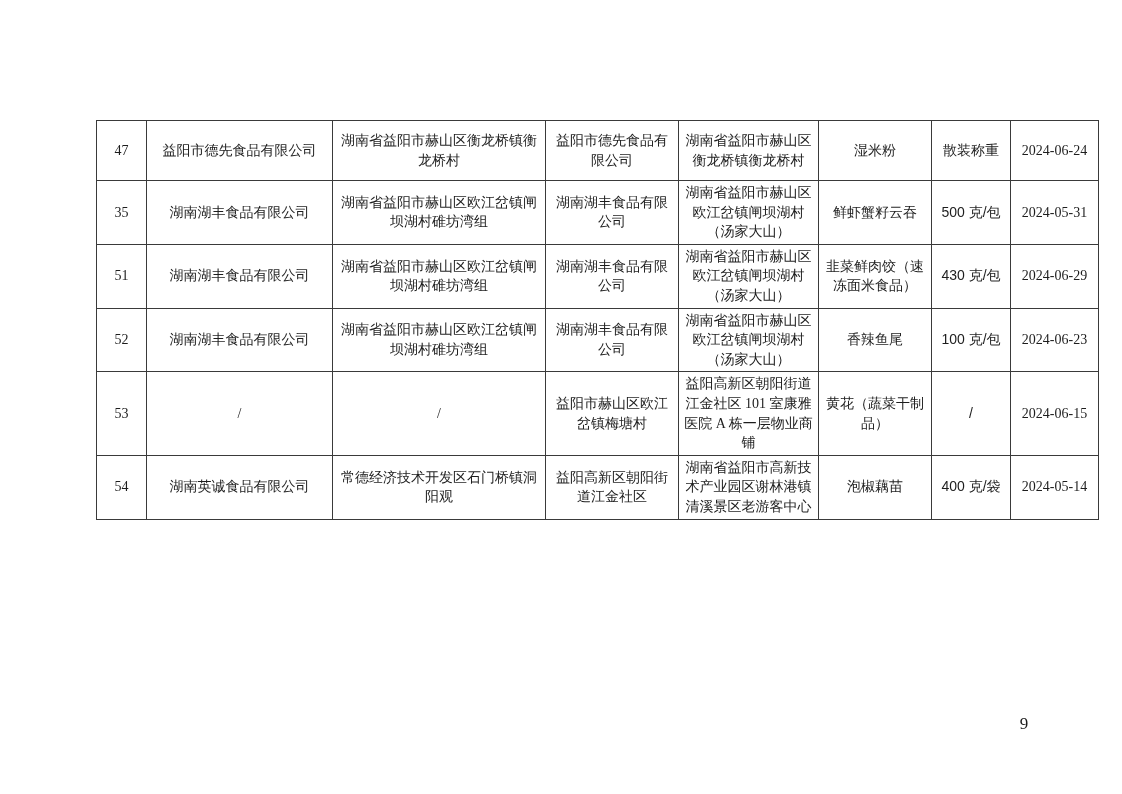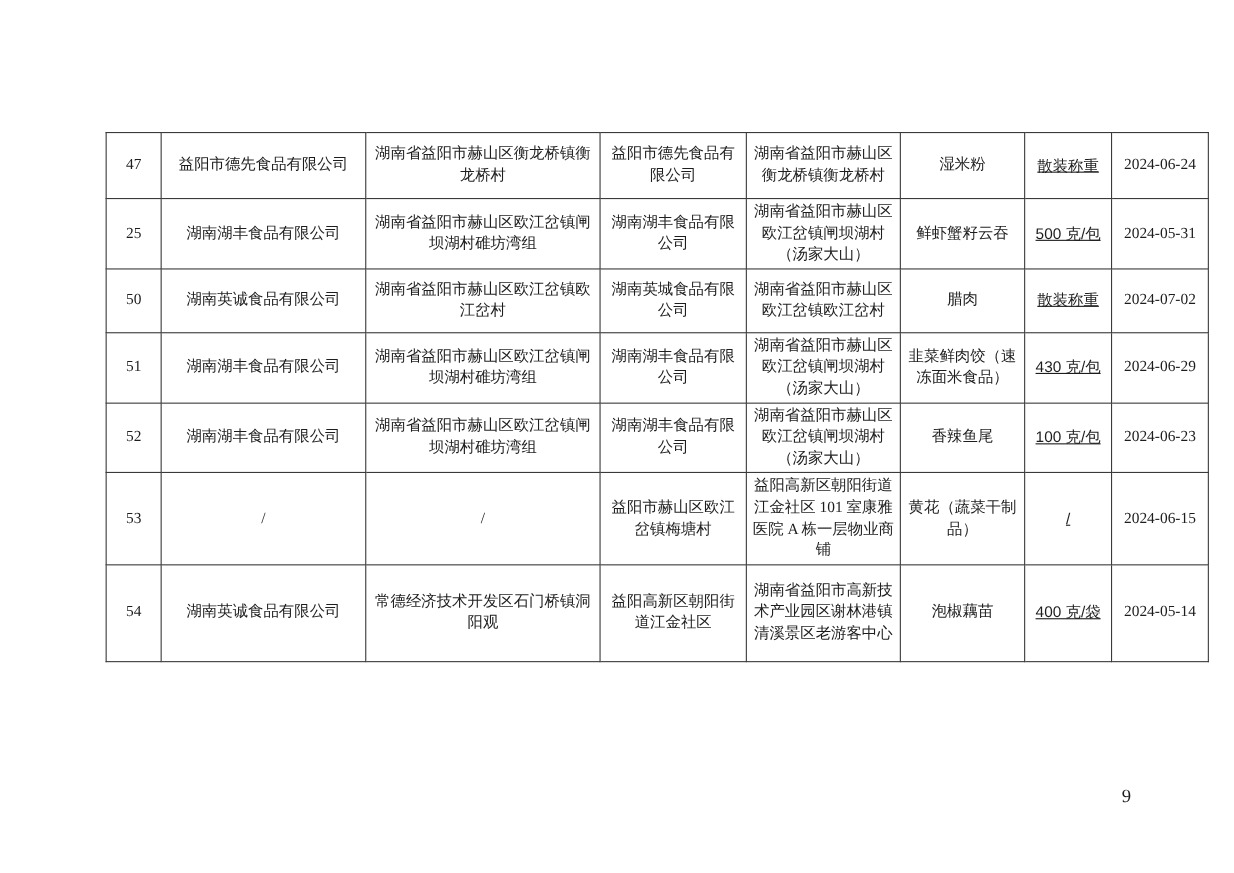--- a/index.html
+++ b/index.html
@@ -39,21 +39,21 @@
   table.products tr:nth-child(1) { height: 60px; }
   table.products tr:nth-child(7) { height: 88px; }
   table.products tr:nth-child(8) { height: 79px; }
   
   td.col-0 { width: 41px;  font-family: "Liberation Serif", serif; font-size: 14.5px; }
   td.col-1 { width: 177px; }
   td.col-2 { width: 204px; }
   td.col-3 { width: 124px; }
   td.col-4 { width: 131px; }
   td.col-5 { width: 104px; padding: 2px 2px; }
-  td.col-6 { width: 70px;  white-space: nowrap; font-family: "Liberation Sans", "Liberation Serif", sans-serif; text-decoration: underline; }
+  td.col-6 { width: 70px;  white-space: nowrap; font-family: "Liberation Sans", "Liberation Serif", sans-serif; }
   td.col-7 { width: 79px;  white-space: nowrap; padding: 2px 0;
              font-family: Liberation Serif, serif; font-size: 13.5px; }
   .page-number {
     position: absolute;
     left: 1012px;
     top: 714px;
     width: 24px;
     text-align: center;
     font-size: 17px;
     font-family: "Liberation Serif", "DejaVu Serif", serif;
@@ -70,38 +70,28 @@
           <td class="col-0">47</td>
           <td class="col-1">益阳市德先食品有限公司</td>
           <td class="col-2">湖南省益阳市赫山区衡龙桥镇衡龙桥村</td>
           <td class="col-3">益阳市德先食品有限公司</td>
           <td class="col-4">湖南省益阳市赫山区衡龙桥镇衡龙桥村</td>
           <td class="col-5">湿米粉</td>
           <td class="col-6">散装称重</td>
           <td class="col-7">2024-06-24</td>
         </tr>
         <tr>
-          <td class="col-0">25</td>
+          <td class="col-0">35</td>
           <td class="col-1">湖南湖丰食品有限公司</td>
           <td class="col-2">湖南省益阳市赫山区欧江岔镇闸坝湖村碓坊湾组</td>
           <td class="col-3">湖南湖丰食品有限公司</td>
           <td class="col-4">湖南省益阳市赫山区欧江岔镇闸坝湖村（汤家大山）</td>
           <td class="col-5">鲜虾蟹籽云吞</td>
           <td class="col-6">500 克/包</td>
           <td class="col-7">2024-05-31</td>
-        </tr>
-        <tr>
-          <td class="col-0">50</td>
-          <td class="col-1">湖南英诚食品有限公司</td>
-          <td class="col-2">湖南省益阳市赫山区欧江岔镇欧江岔村</td>
-          <td class="col-3">湖南英城食品有限公司</td>
-          <td class="col-4">湖南省益阳市赫山区欧江岔镇欧江岔村</td>
-          <td class="col-5">腊肉</td>
-          <td class="col-6">散装称重</td>
-          <td class="col-7">2024-07-02</td>
         </tr>
         <tr>
           <td class="col-0">51</td>
           <td class="col-1">湖南湖丰食品有限公司</td>
           <td class="col-2">湖南省益阳市赫山区欧江岔镇闸坝湖村碓坊湾组</td>
           <td class="col-3">湖南湖丰食品有限公司</td>
           <td class="col-4">湖南省益阳市赫山区欧江岔镇闸坝湖村（汤家大山）</td>
           <td class="col-5">韭菜鲜肉饺（速冻面米食品）</td>
           <td class="col-6">430 克/包</td>
           <td class="col-7">2024-06-29</td>

